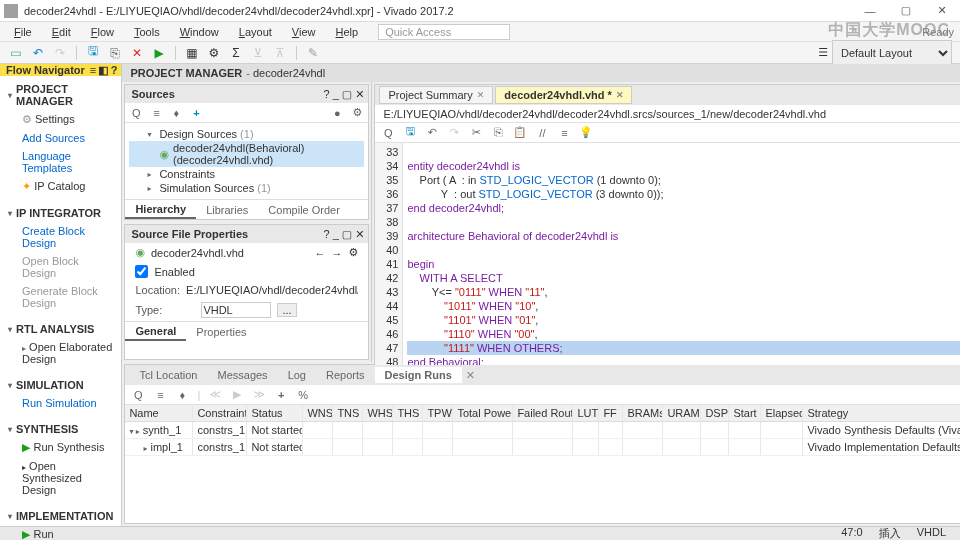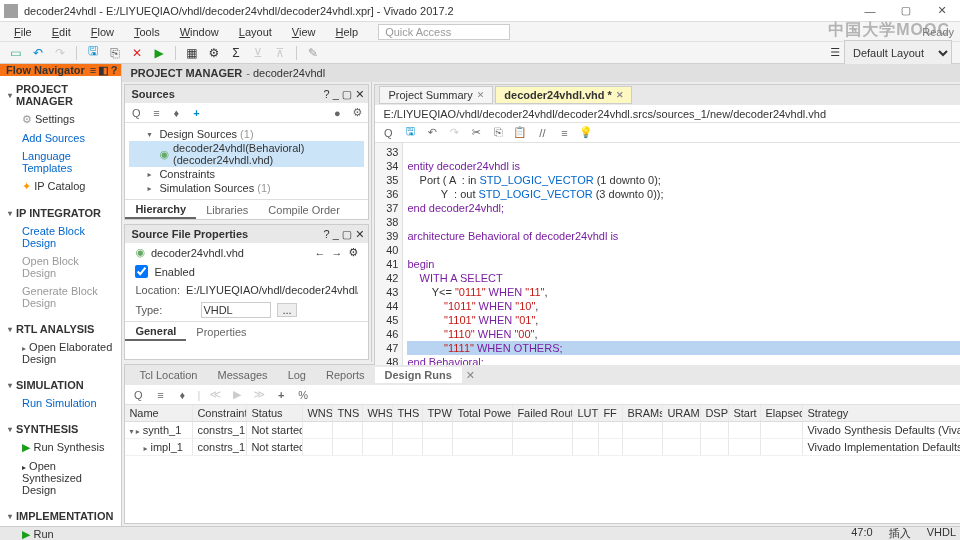--- a/index.html
+++ b/index.html
@@ -10,25 +10,25 @@
 .titlebar .winbtns{display:flex;gap:8px}
 .titlebar .winbtn{width:28px;height:18px;display:flex;align-items:center;justify-content:center;color:#555}
 .menubar{height:20px;background:#f5f5f5;display:flex;align-items:center;padding:0 6px;gap:4px;border-bottom:1px solid #e0e0e0}
 .menubar .mitem{padding:2px 8px;cursor:default}
 .menubar .mitem:first-letter{text-decoration:underline}
 .menubar .search{margin-left:8px;border:1px solid #ccc;padding:1px 6px;color:#999;width:132px;background:#fff}
 .toolbar{height:22px;background:#f5f5f5;display:flex;align-items:center;padding:0 8px;gap:6px;border-bottom:1px solid #d0d0d0;position:relative}
 .tbicon{width:16px;height:16px;display:flex;align-items:center;justify-content:center;font-size:12px}
 .tbsep{width:1px;height:14px;background:#ccc;margin:0 2px}
 .layoutsel{position:absolute;right:8px;display:flex;align-items:center;gap:4px}
-.layoutsel select{border:1px solid #ccc;font-size:11px;padding:5px 4px;width:108px}
+.layoutsel select{border:1px solid #ccc;font-size:11px;padding:5px 4px;width:120px}
 .watermark{position:absolute;right:10px;top:20px;font-size:16px;color:#888;font-weight:bold;letter-spacing:1px;z-index:5;opacity:0.6}
 .body{display:flex;height:calc(540px - 22px - 20px - 22px - 14px)}
 .flownav{width:152px;background:#fff;border-right:1px solid #ccc;display:flex;flex-direction:column}
-.flownav .hdr{height:18px;background:#f97316;display:flex;padding:0 6px;font-weight:bold;color:#444;position:relative}
+.flownav .hdr{height:18px;background:#fde047;display:flex;padding:0 6px;font-weight:bold;color:#444;position:relative}
 .flownav .hdr .icons{position:absolute;right:4px;display:flex;gap:2px;font-size:9px;color:#777}
 .flownav .section{padding:4px 0}
 .flownav .sectitle{padding:3px 8px;font-weight:bold;color:#333;display:flex;align-items:center;gap:4px}
 .flownav .sectitle::before{content:"▾";font-size:8px;color:#666}
 .flownav .item{padding:3px 8px 3px 22px;color:#0066cc;cursor:default}
 .flownav .item.dis{color:#999}
 .flownav .item .play{color:#1a9e1a;margin-right:3px}
 .main{flex:1;display:flex;flex-direction:column;background:#eee}
 .pmhdr{height:18px;background:#e0e0e0;display:flex;align-items:center;padding:0 8px;font-weight:bold;color:#444;position:relative}
 .pmhdr .sub{font-weight:normal;color:#666;margin-left:4px}
@@ -70,21 +70,21 @@
 .botpanel{flex:1;background:#fff;border:1px solid #ccc;margin:2px;display:flex;flex-direction:column}
 .bottabs{height:20px;background:#e8e8e8;display:flex;align-items:center;padding:0 4px;position:relative}
 .btab{padding:2px 10px;color:#666}
 .btab.active{background:#fff;font-weight:bold}
 .runstb{height:20px;border-bottom:1px solid #e0e0e0;display:flex;align-items:center;padding:0 6px;gap:8px}
 .runstable{flex:1;overflow:hidden}
 .runsth{display:flex;background:#f0f0f0;border-bottom:1px solid #ddd}
 .runsth div,.runstr div{padding:2px 4px;border-right:1px solid #e8e8e8;overflow:hidden;white-space:nowrap}
 .runstr{display:flex;border-bottom:1px solid #f0f0f0}
 .c-name{width:68px}.c-con{width:54px}.c-st{width:56px}.c-w{width:30px}.c-pw{width:60px}.c-fr{width:60px}.c-lut{width:26px}.c-ff{width:24px}.c-br{width:40px}.c-ur{width:38px}.c-dsp{width:28px}.c-start{width:32px}.c-el{width:42px}.c-strat{flex:1}
-.statusbar{height:14px;background:#e8e8e8;border-top:1px solid #ccc;display:flex;align-items:center;padding:0 4px;font-size:10px;color:#555}
+.statusbar{height:14px;background:#e8e8e8;border-top:1px solid #ccc;display:flex;align-items:center;padding:0 14px;font-size:10px;color:#555}
 .statusbar .r{margin-left:auto;display:flex;gap:16px}
 input[type=checkbox]{margin:0}
 </style>
 </head>
 <body>
 
 <div class="titlebar">
   <div class="logo"></div>
   <div class="title">decoder24vhdl - E:/LIYUEQIAO/vhdl/decoder24vhdl/decoder24vhdl.xpr] - Vivado 2017.2</div>
   <div class="winbtns">

